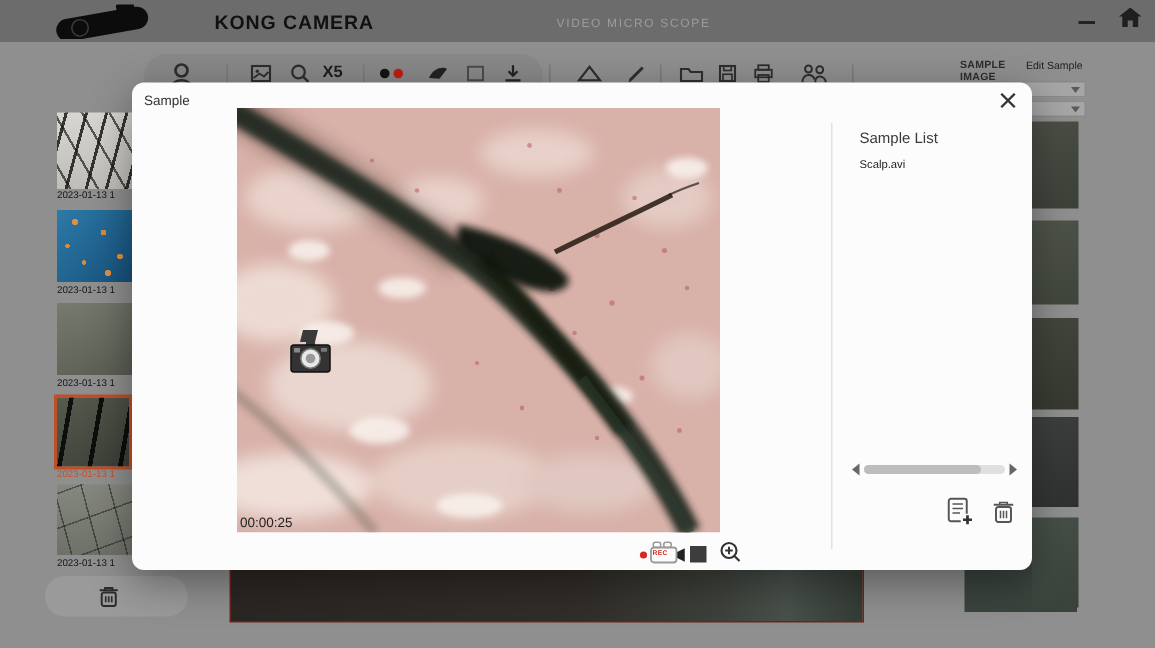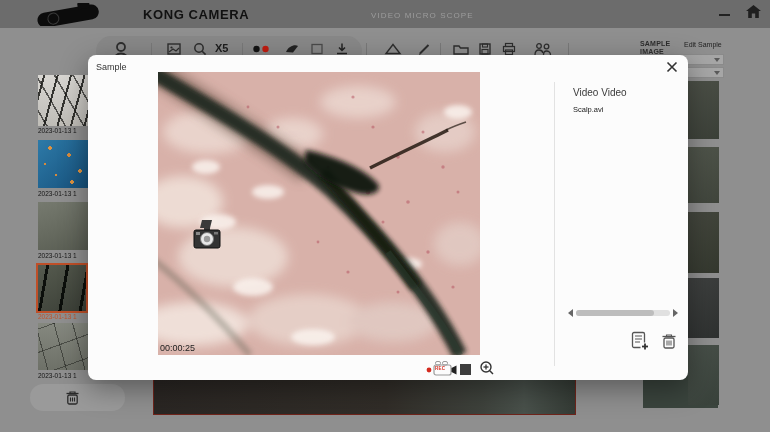--- a/index.html
+++ b/index.html
@@ -350,21 +350,21 @@
     <div id="zoomin-btn" class="abs">
       <svg width="18" height="18" viewBox="0 0 18 18">
         <circle cx="8" cy="8" r="5" fill="none" stroke="#333" stroke-width="1.4"></circle>
         <line x1="5.5" y1="8" x2="10.5" y2="8" stroke="#333" stroke-width="1.3"></line>
         <line x1="8" y1="5.5" x2="8" y2="10.5" stroke="#333" stroke-width="1.3"></line>
         <line x1="11.8" y1="11.8" x2="15" y2="15" stroke="#333" stroke-width="1.5"></line>
       </svg>
     </div>
 
     <div id="vl-divider" class="abs"></div>
-    <div id="vl-title" class="abs">Video Video</div>
+    <div id="vl-title" class="abs">Sample List</div>
     <div id="vl-item" class="abs">Scalp.avi</div>
 
     <div id="vl-scroll" class="abs">
       <div class="scr-ar" id="scr-l"></div>
       <div id="vl-track"></div>
       <div id="vl-thumbbar"></div>
       <div class="scr-ar" id="scr-r"></div>
     </div>
 
     <div id="export-btn" class="abs">

